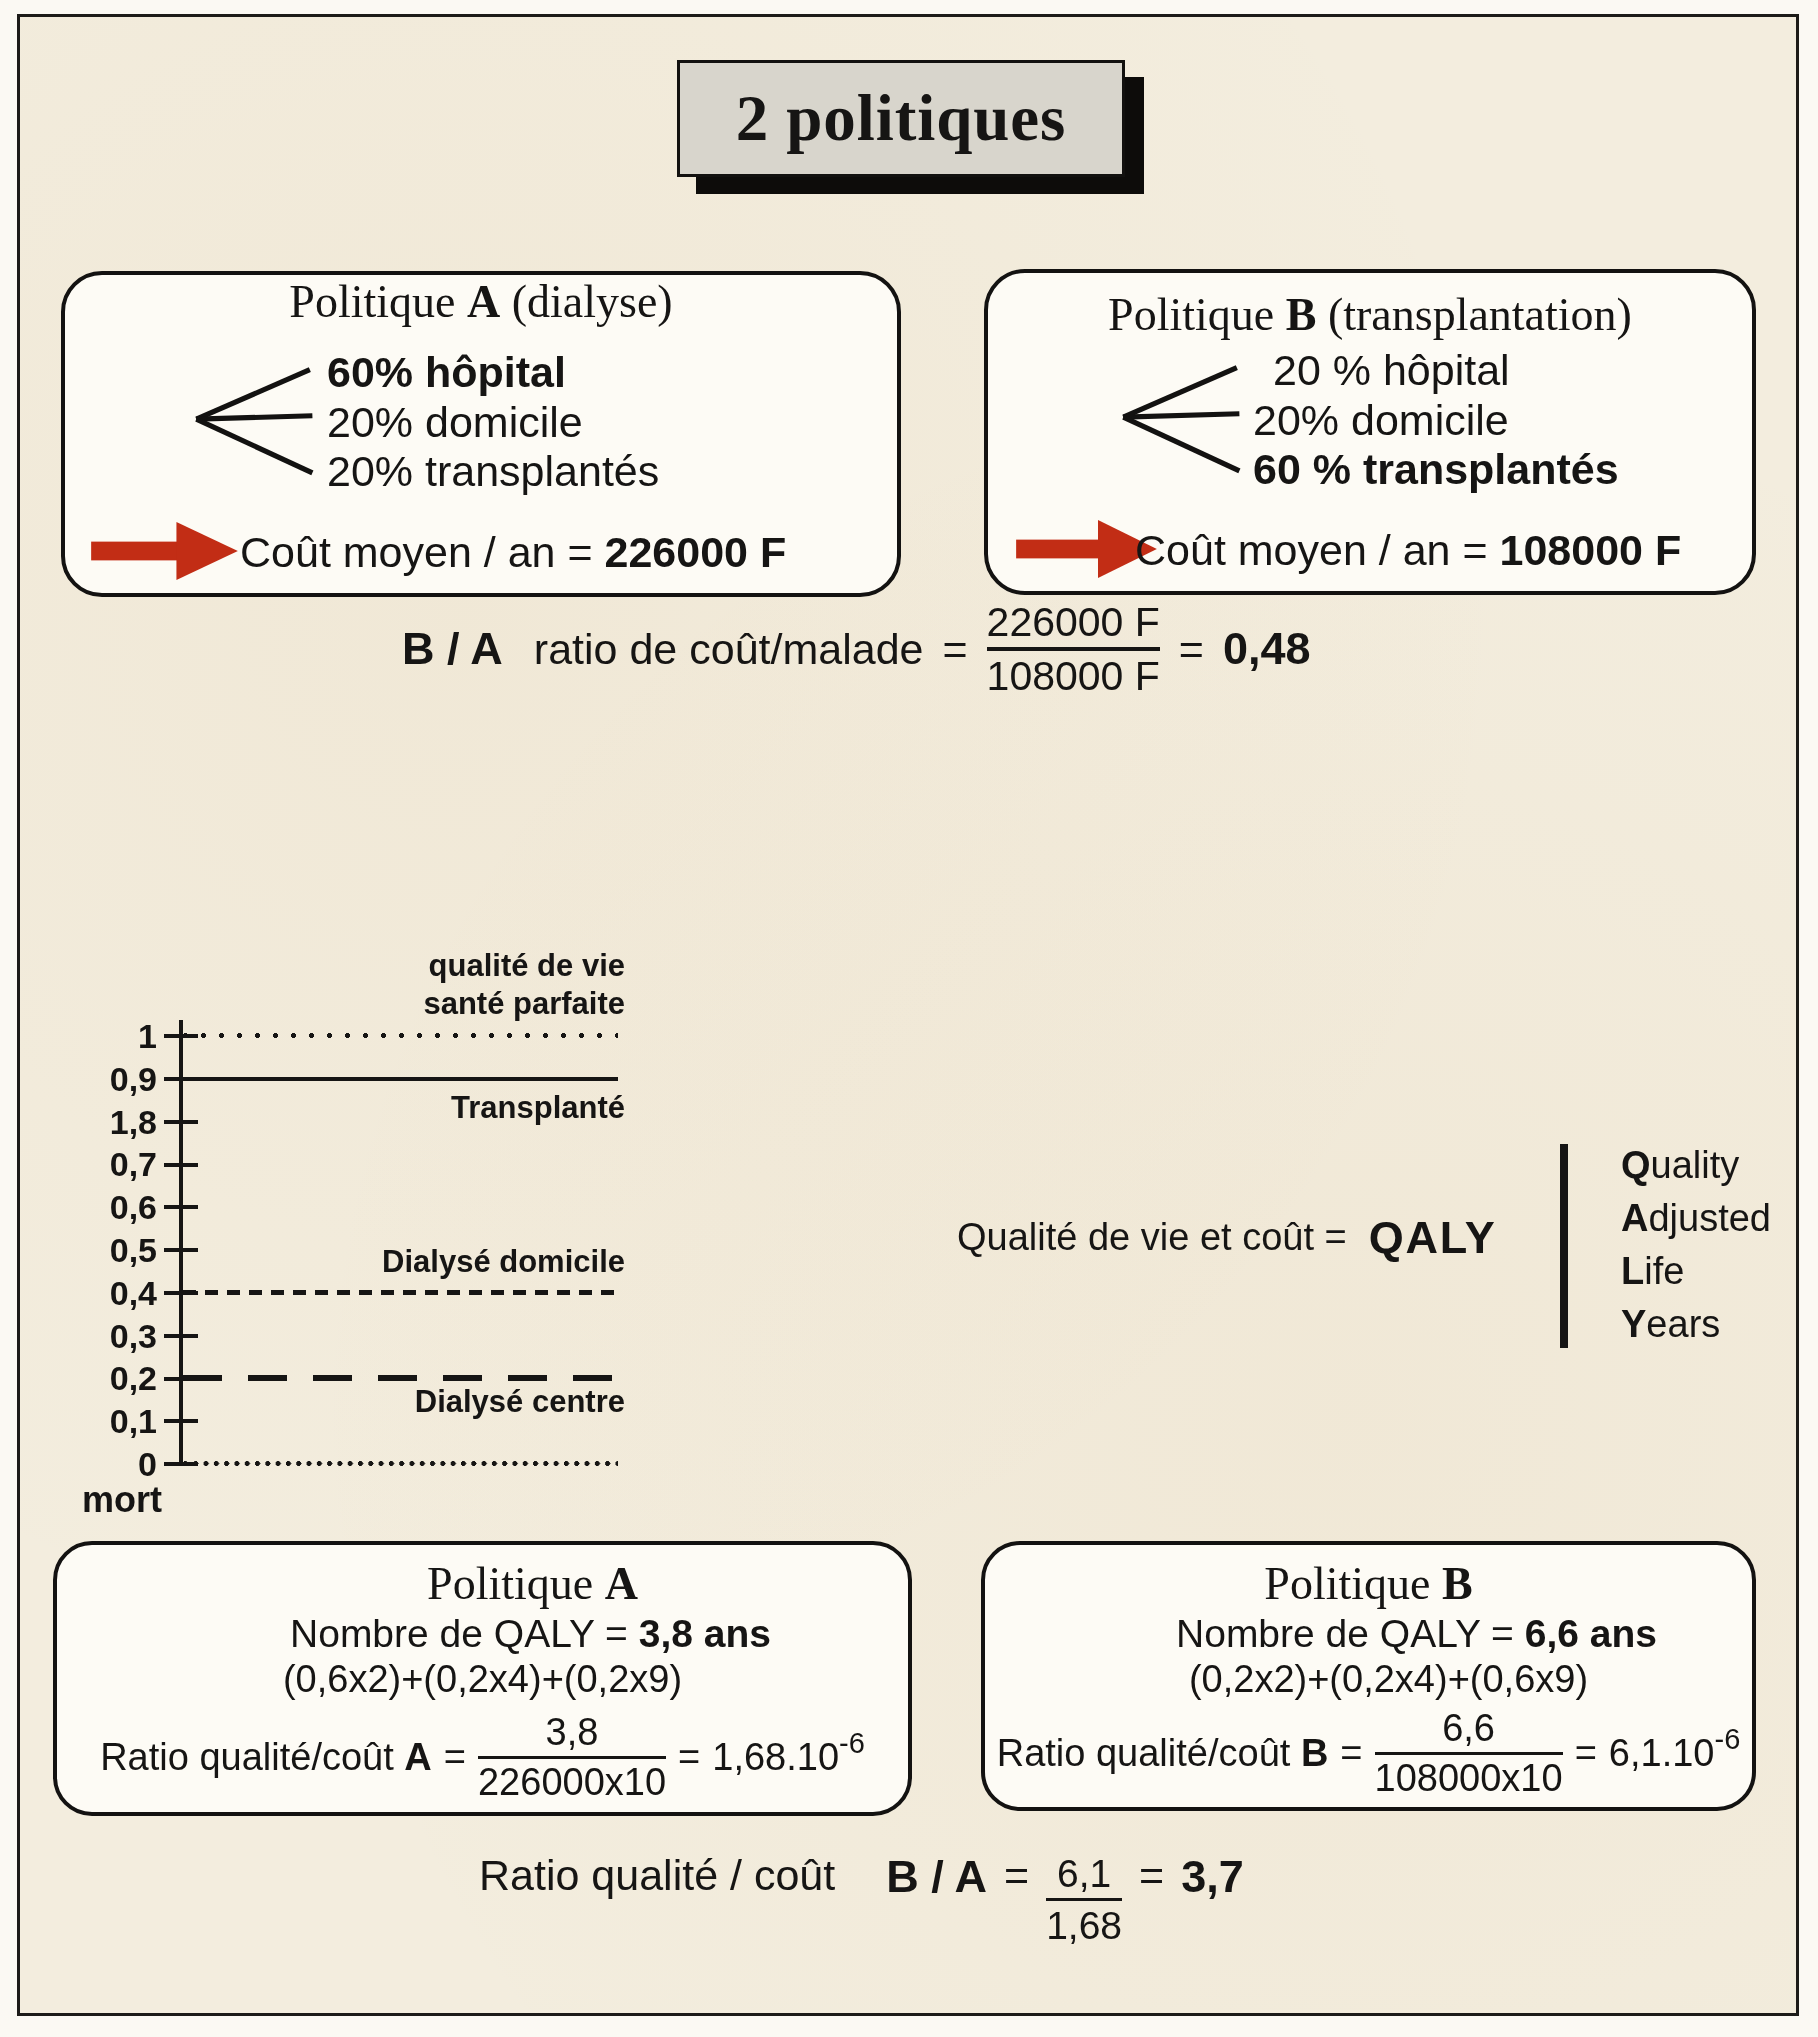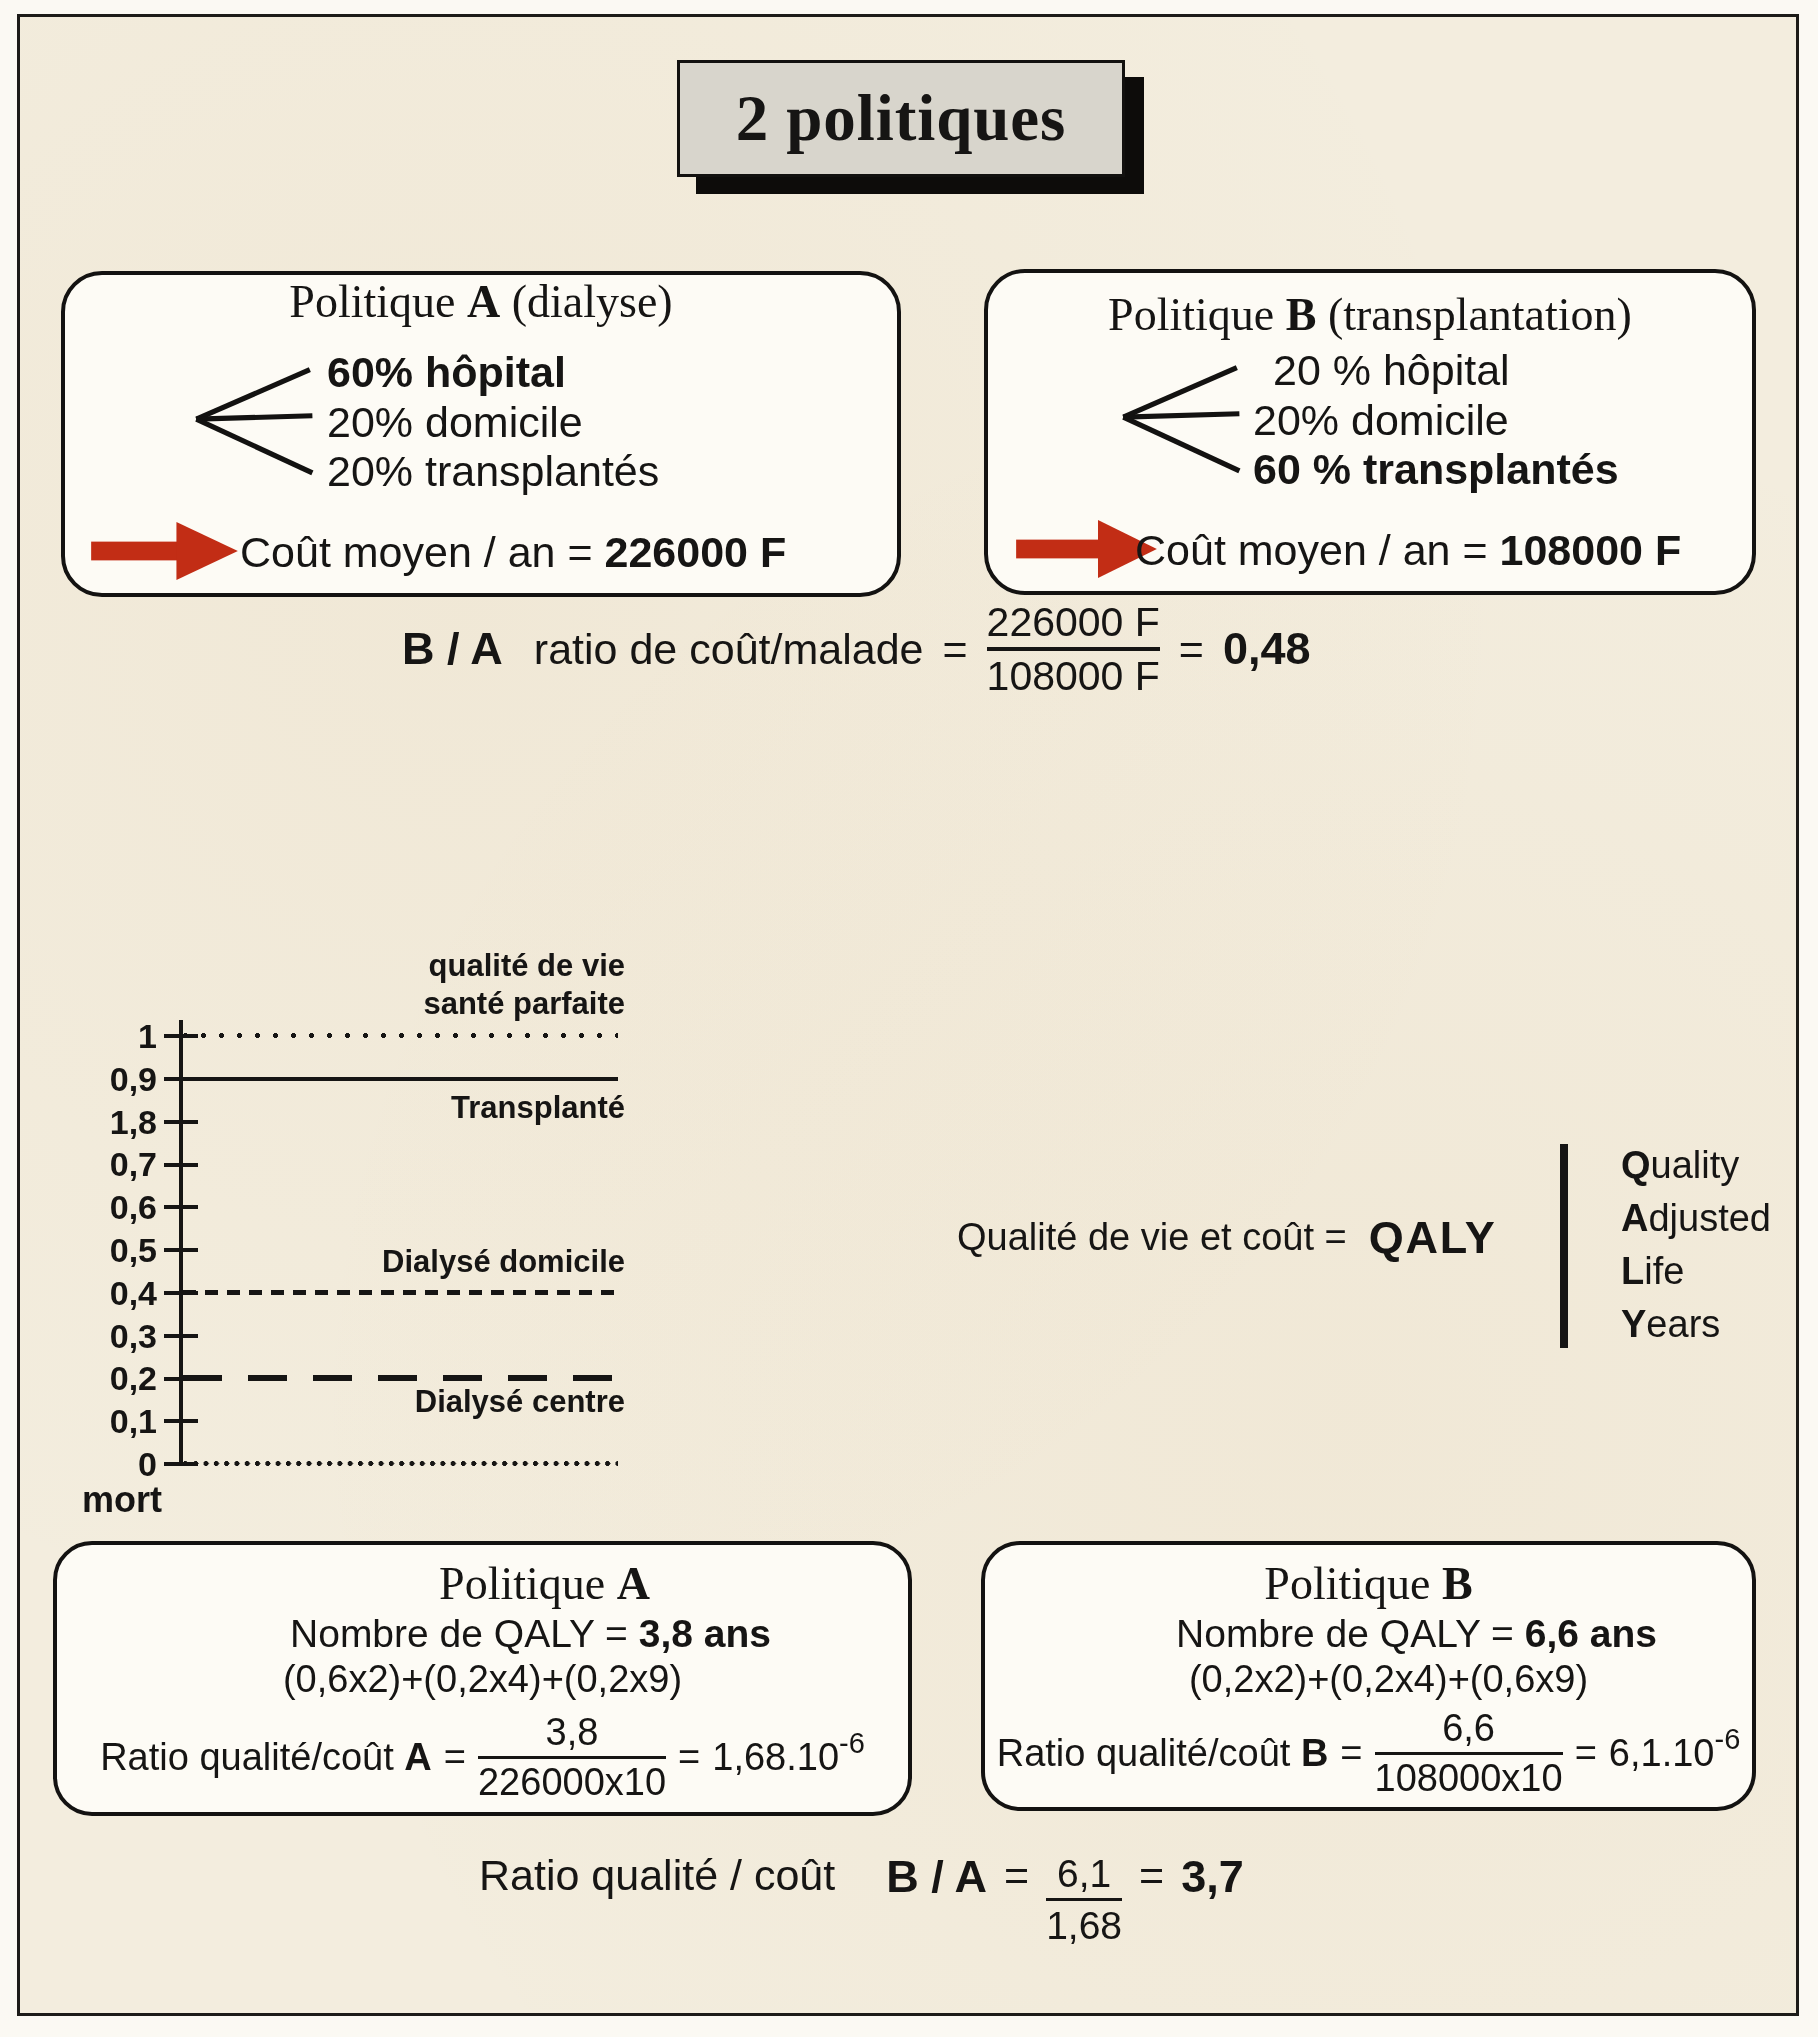--- a/index.html
+++ b/index.html
@@ -181,21 +181,21 @@
 </div>
 <div class="abs qaly-bar" style="left:1560px;top:1144px;width:7.7px;height:204px;"></div>
 <div class="abs expansion" style="left:1585px;top:1139px;width:214px;margin-left:36px;">
   <div><b>Q</b><span>uality</span></div>
   <div><b>A</b><span>djusted</span></div>
   <div><b>L</b><span>ife</span></div>
   <div><b>Y</b><span>ears</span></div>
 </div>
 
 <div class="abs pbox" style="left:53px;top:1541px;width:851px;height:267px;border-radius:39px;">
-  <div class="abs serif-title" style="top:12px;left:14px;padding-left:48px;">
+  <div class="abs serif-title" style="top:12px;left:2px;padding-left:48px;">
     <span>Politique </span><b>A</b>
   </div>
   <div class="abs bline" style="top:67px;left:0;">
     <span>Nombre de QALY = </span><span class="bold">3,8 ans</span>
   </div>
   <div class="abs bline-s" style="top:113px;left:0;">(0,6x2)+(0,2x4)+(0,2x9)</div>
   <div class="abs ratio-row" style="top:168px;left:0;width:100%;height:89px;">
     <span><span>Ratio qualité/coût </span><b>A</b></span>
     <span>=</span>
     <span class="frac">

